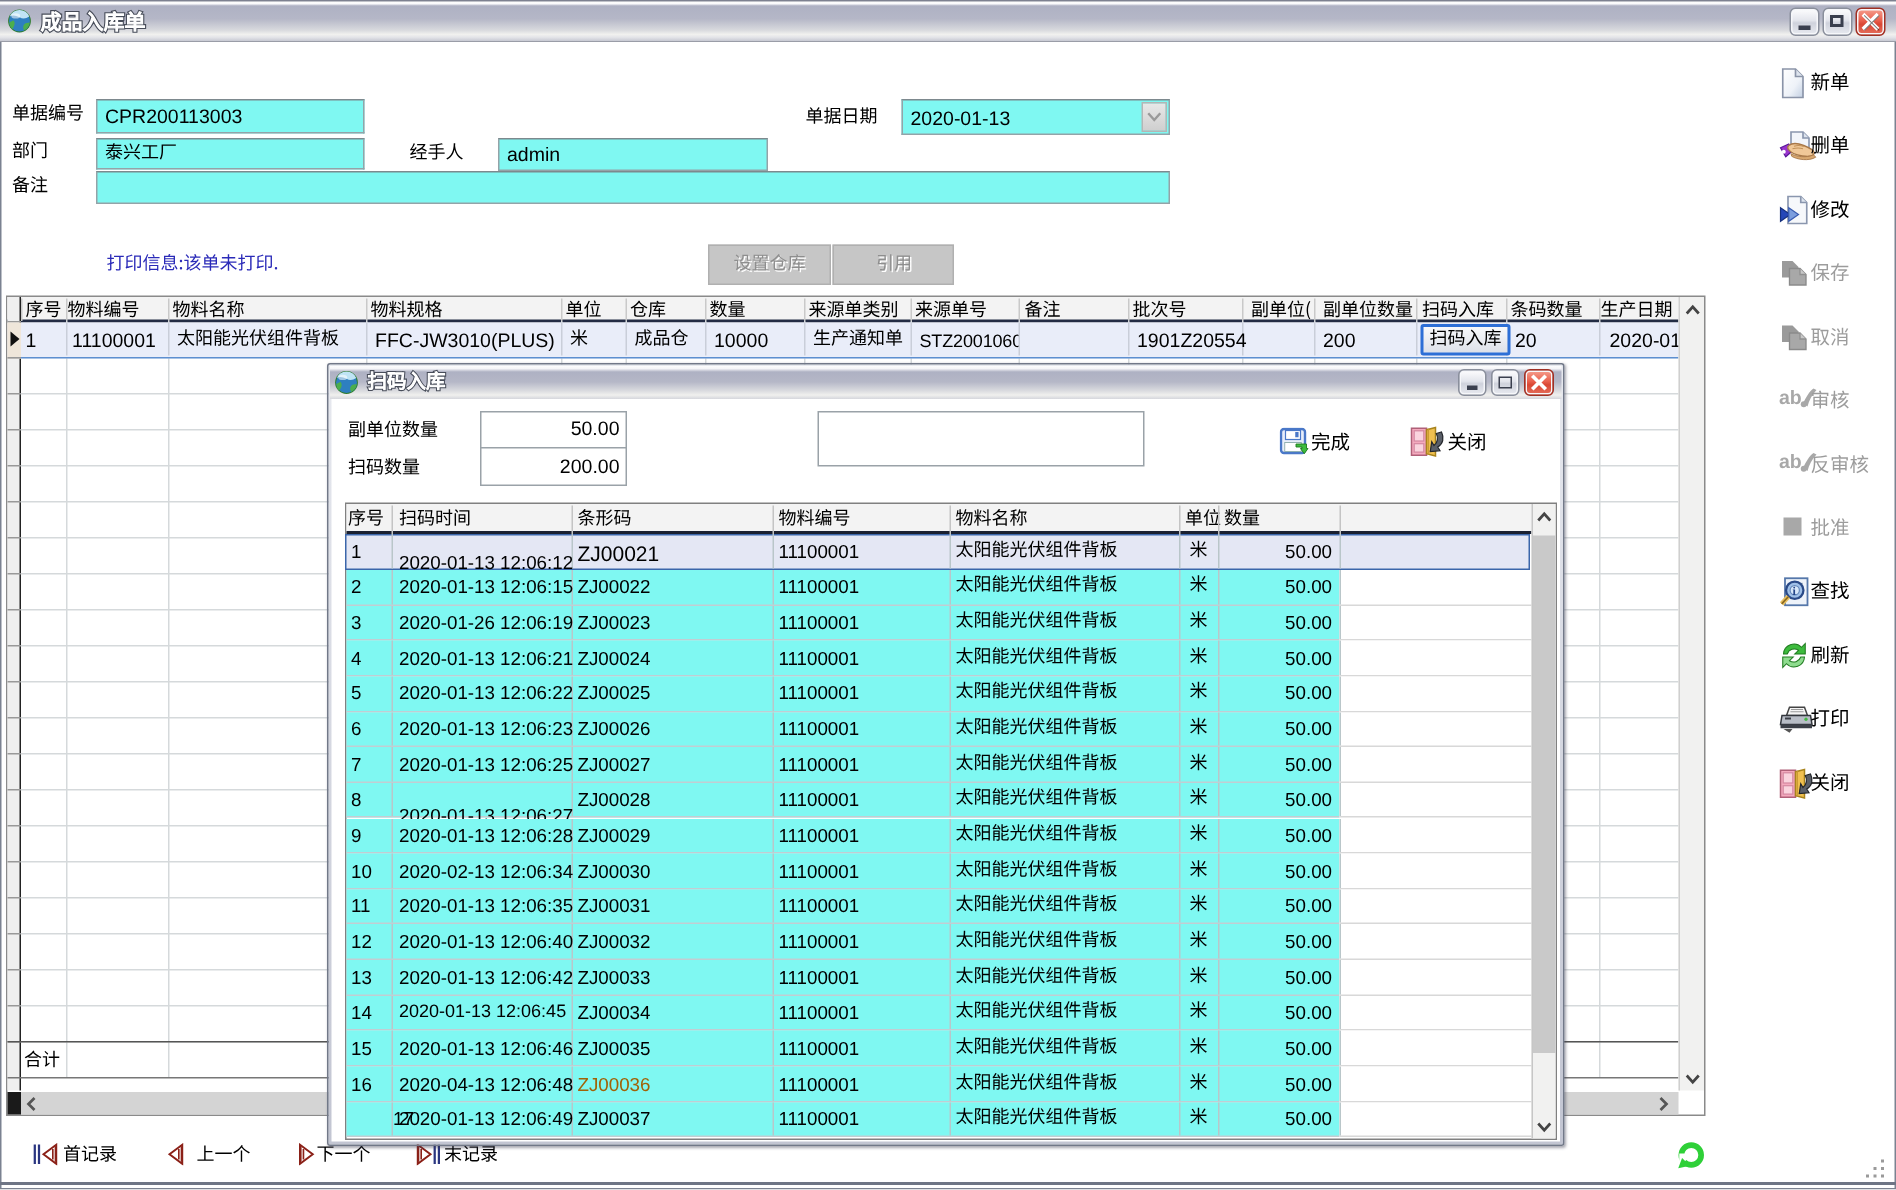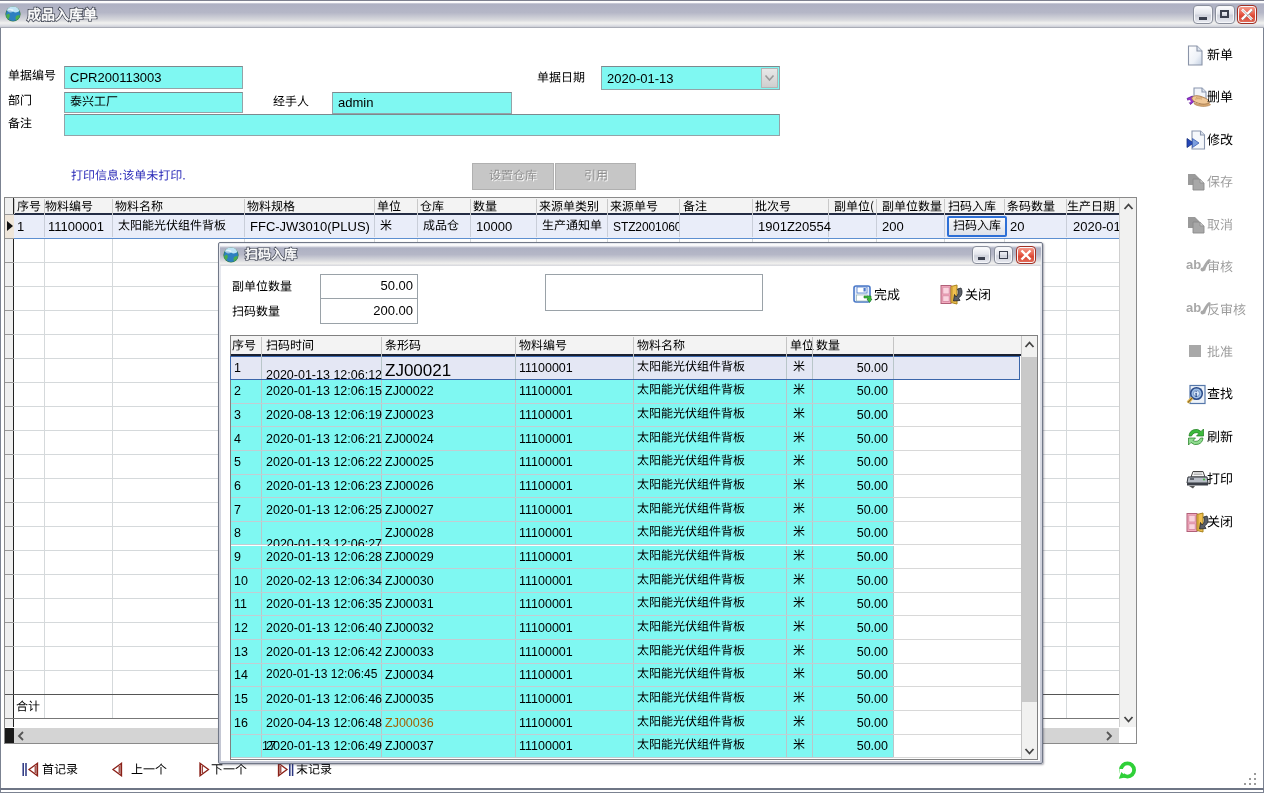--- a/index.html
+++ b/index.html
@@ -821,21 +821,21 @@
     <div class="abs" style="left:230px;top:356.3px;width:790px;height:23.65px;background:#e4e7f4;border:1px solid #3b66aa"></div>
     <div class="vline" style="left:261px;top:356.3px;height:22.65px;background:#b9c6c9"></div>
     <div class="vline" style="left:381px;top:356.3px;height:22.65px;background:#b9c6c9"></div>
     <div class="vline" style="left:515px;top:356.3px;height:22.65px;background:#b9c6c9"></div>
     <div class="vline" style="left:633px;top:356.3px;height:22.65px;background:#b9c6c9"></div>
     <div class="vline" style="left:786px;top:356.3px;height:22.65px;background:#b9c6c9"></div>
     <div class="vline" style="left:812px;top:356.3px;height:22.65px;background:#b9c6c9"></div>
     <div class="vline" style="left:893px;top:356.3px;height:22.65px;background:#b9c6c9"></div>
     <div class="t" style="left:234px;top:360.8px;font-size:12.5px;color:#000;">1</div>
     <div class="t" style="left:266px;top:354px;font-size:12.5px;color:#000;margin-top:14px;">2020-01-13 12:06:12</div>
-    <div class="t" style="left:385px;top:360.8px;font-size:17px;color:#000;">ZJ00021</div>
+    <div class="t" style="left:385px;top:360.8px;font-size:14px;color:#000;">ZJ00021</div>
     <div class="t" style="left:519px;top:360.8px;font-size:12.5px;color:#000;">11100001</div>
     <svg class="z" style="left:637px;top:359.8px" width="110" height="16">
       <g fill="#000" transform="translate(0,10.5) scale(0.012,-0.012)">
         <use href="#rowname"></use>
       </g>
     </svg>
     <svg class="z" style="left:793px;top:359.8px" width="14" height="16">
       <g fill="#000" transform="translate(0,10.5) scale(0.012,-0.012)">
         <use href="#rowmi"></use>
       </g>
@@ -868,21 +868,21 @@
     <div class="abs" style="left:231px;top:403.6px;width:662px;height:23.65px;background:#7ff8f2;border-bottom:1px solid #c2cdd2"></div>
     <div class="abs" style="left:893px;top:403.6px;width:128px;height:23.65px;background:#fff;border-bottom:1px solid #d8d8d8"></div>
     <div class="vline" style="left:261px;top:403.6px;height:22.65px;background:#b9c6c9"></div>
     <div class="vline" style="left:381px;top:403.6px;height:22.65px;background:#b9c6c9"></div>
     <div class="vline" style="left:515px;top:403.6px;height:22.65px;background:#b9c6c9"></div>
     <div class="vline" style="left:633px;top:403.6px;height:22.65px;background:#b9c6c9"></div>
     <div class="vline" style="left:786px;top:403.6px;height:22.65px;background:#b9c6c9"></div>
     <div class="vline" style="left:812px;top:403.6px;height:22.65px;background:#b9c6c9"></div>
     <div class="vline" style="left:893px;top:403.6px;height:22.65px;background:#b9c6c9"></div>
     <div class="t" style="left:234px;top:408.1px;font-size:12.5px;color:#000;">3</div>
-    <div class="t" style="left:266px;top:408.1px;font-size:12.5px;color:#000;">2020-08-13 12:06:19</div>
+    <div class="t" style="left:266px;top:408.1px;font-size:12.5px;color:#000;">2020-01-26 12:06:19</div>
     <div class="t" style="left:385px;top:408.1px;font-size:12.5px;color:#000;">ZJ00023</div>
     <div class="t" style="left:519px;top:408.1px;font-size:12.5px;color:#000;">11100001</div>
     <svg class="z" style="left:637px;top:407.1px" width="110" height="16">
       <g fill="#000" transform="translate(0,10.5) scale(0.012,-0.012)">
         <use href="#rowname"></use>
       </g>
     </svg>
     <svg class="z" style="left:793px;top:407.1px" width="14" height="16">
       <g fill="#000" transform="translate(0,10.5) scale(0.012,-0.012)">
         <use href="#rowmi"></use>

